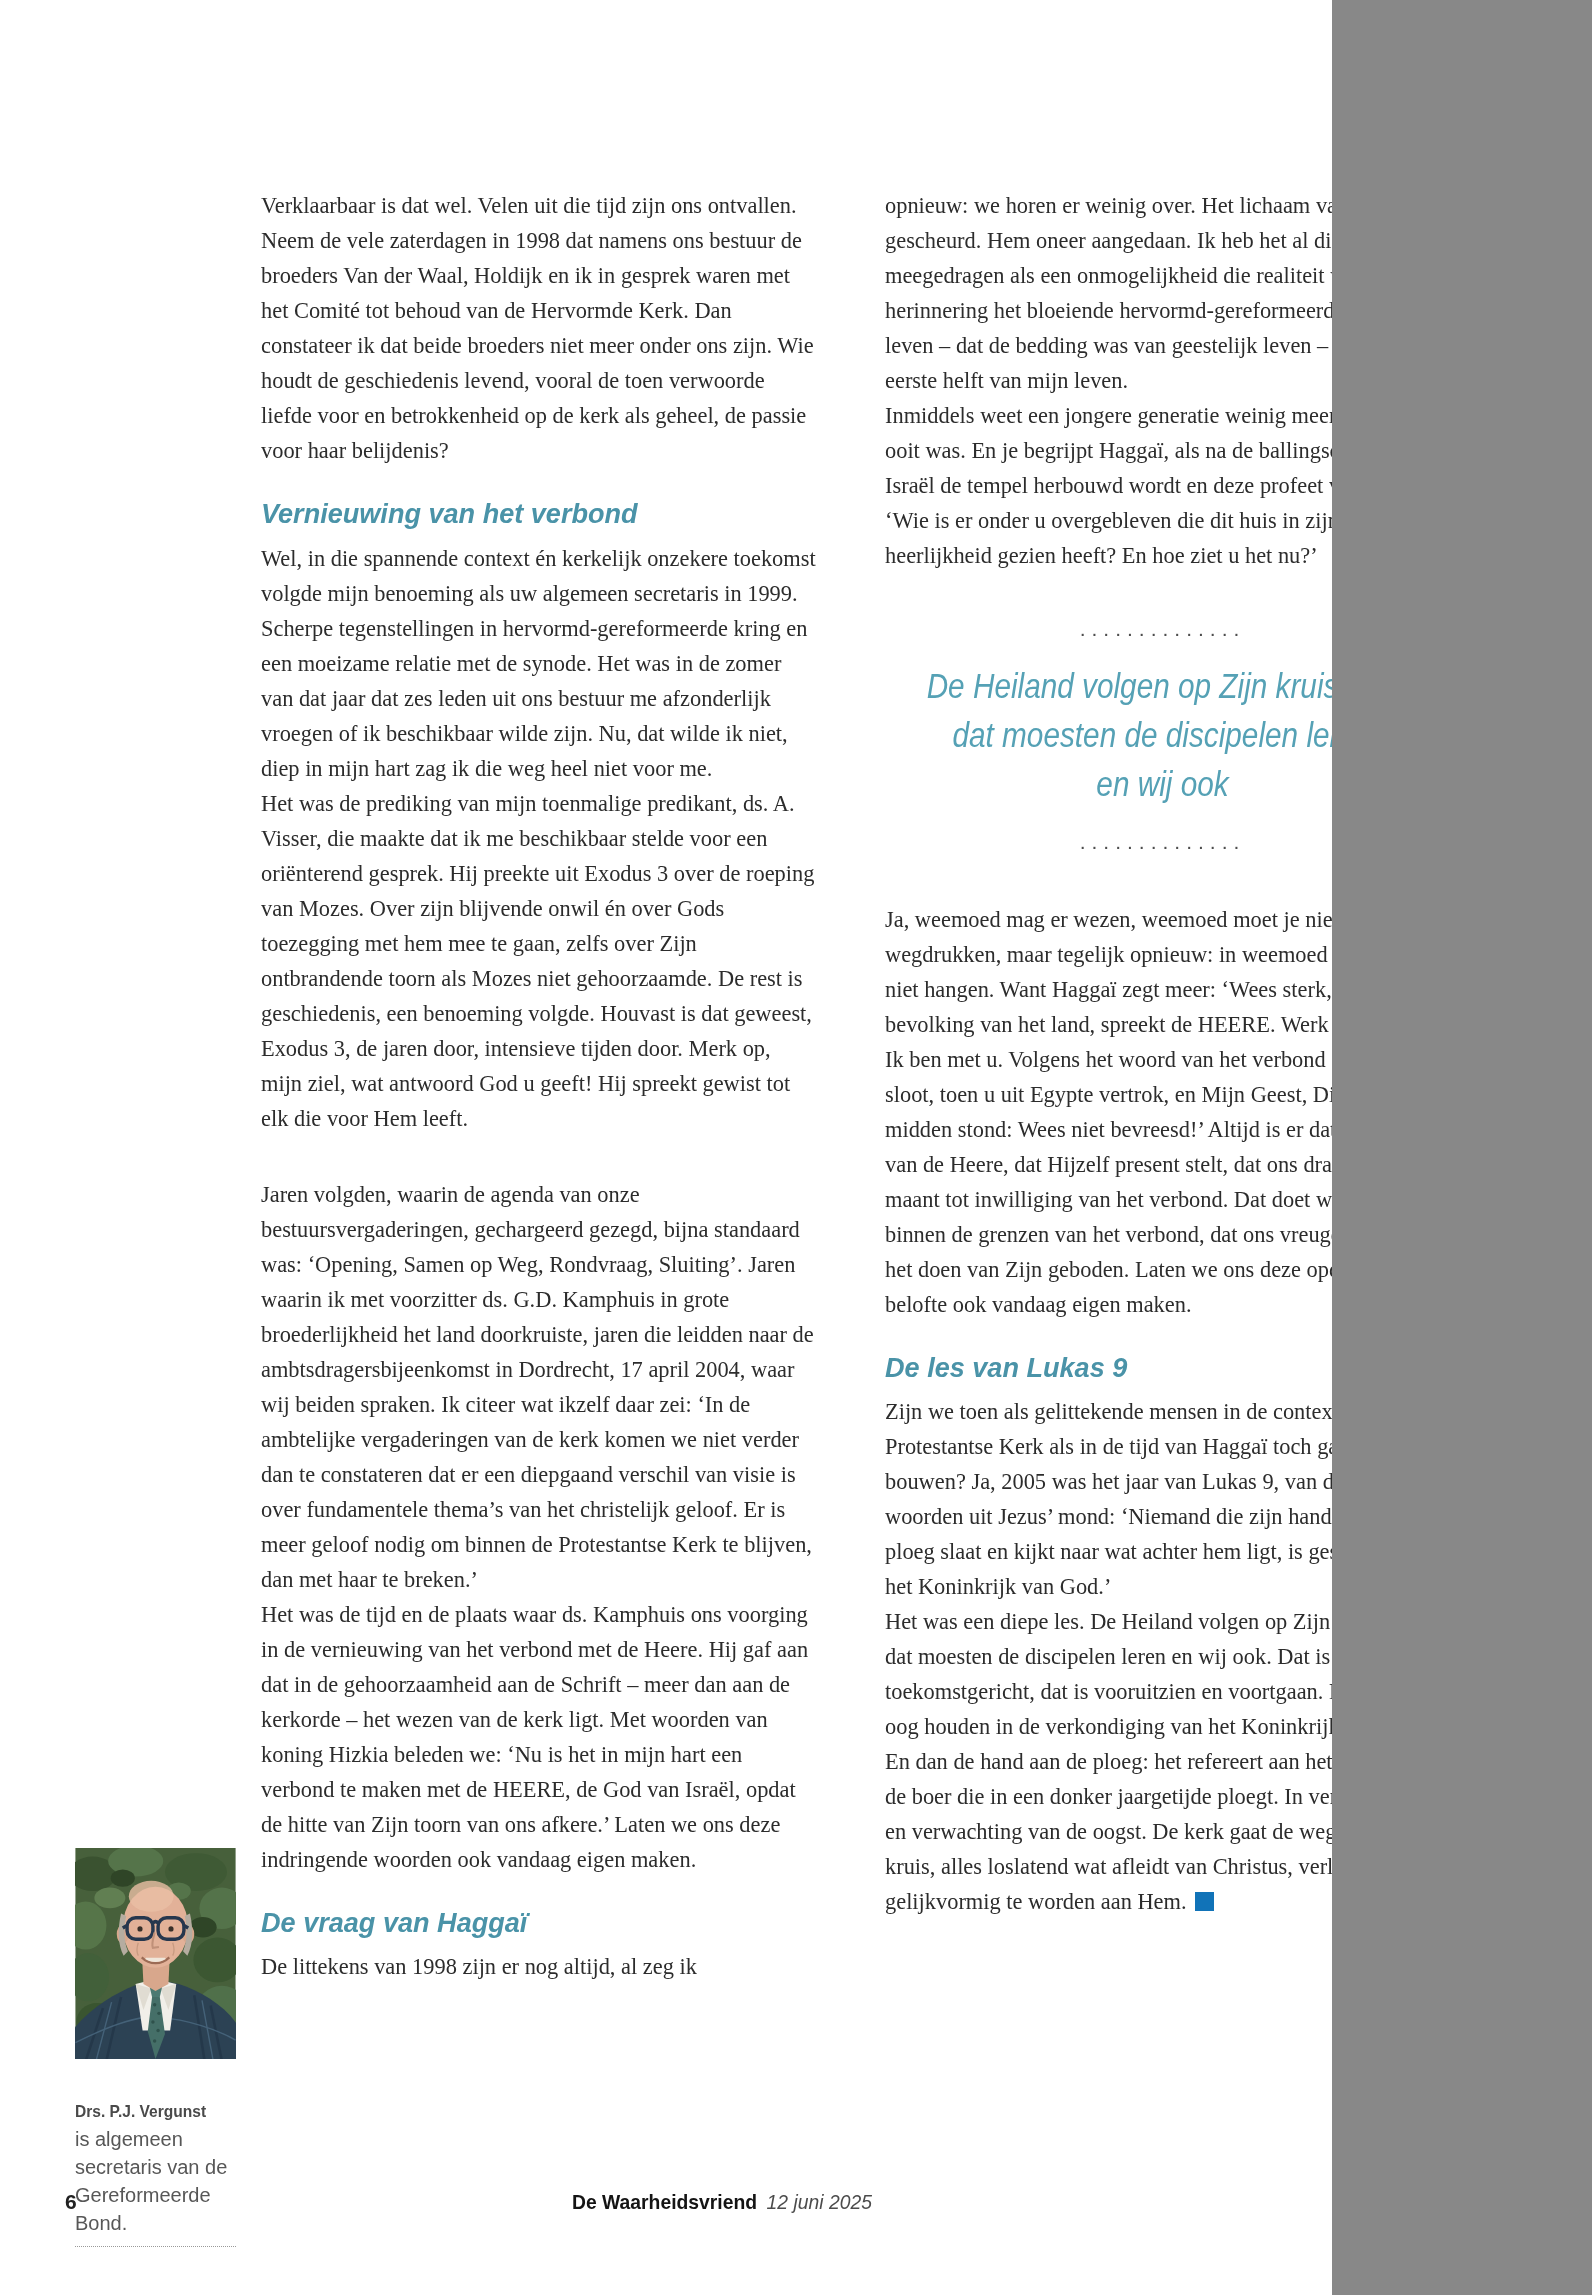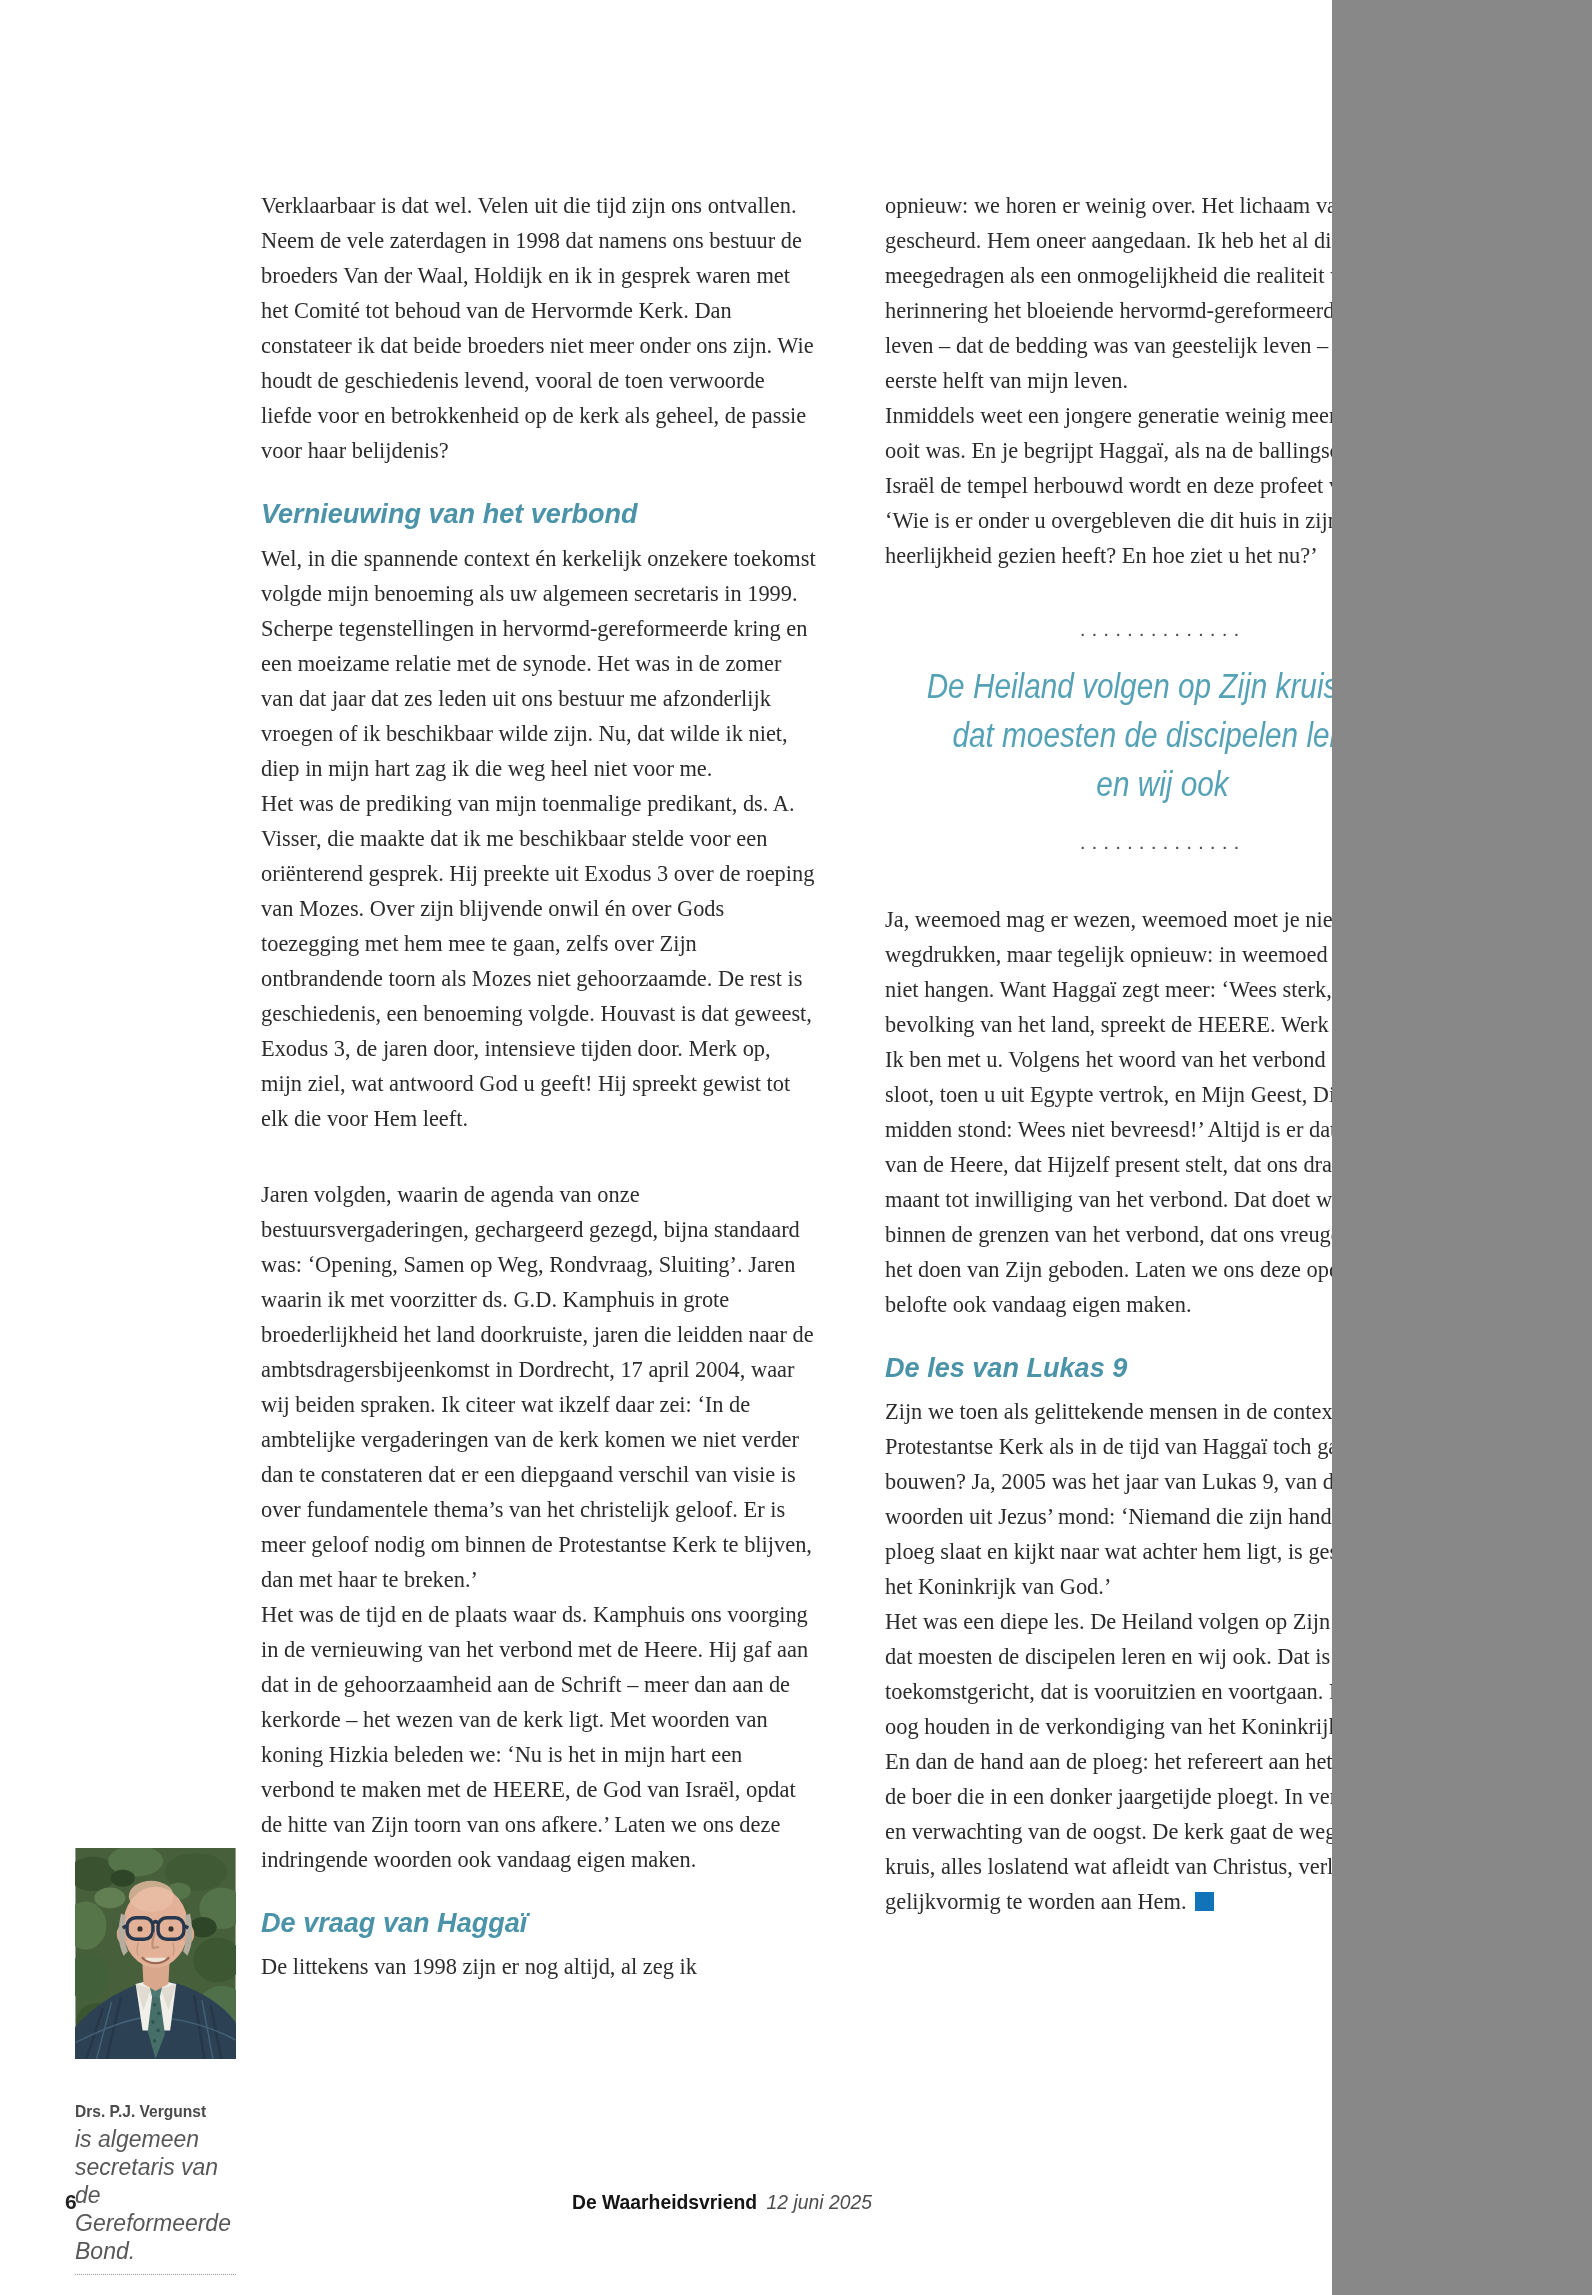--- a/index.html
+++ b/index.html
@@ -60,21 +60,21 @@
   .author-name{
     margin-top:38px;
     font-family:"Liberation Sans", sans-serif;
     font-weight:bold;font-size:17.3px;line-height:28px;
     color:#4a4a4a;
     white-space:nowrap;
     transform:scaleX(0.9);transform-origin:left center;
   }
   .author-role{
     font-family:"Liberation Sans", sans-serif;
-    font-style:italic;font-size:23px;line-height:28px;
+    font-size:20px;line-height:28px;
     color:#575757;width:161px;
   }
   .caption-divider{
     margin-top:8.6px;width:161px;height:0;
     border-top:1.7px dotted #9a9a9a;
   }
   
   .page-number{
     position:absolute;left:65px;top:2190px;
     font-family:"Liberation Sans", sans-serif;

